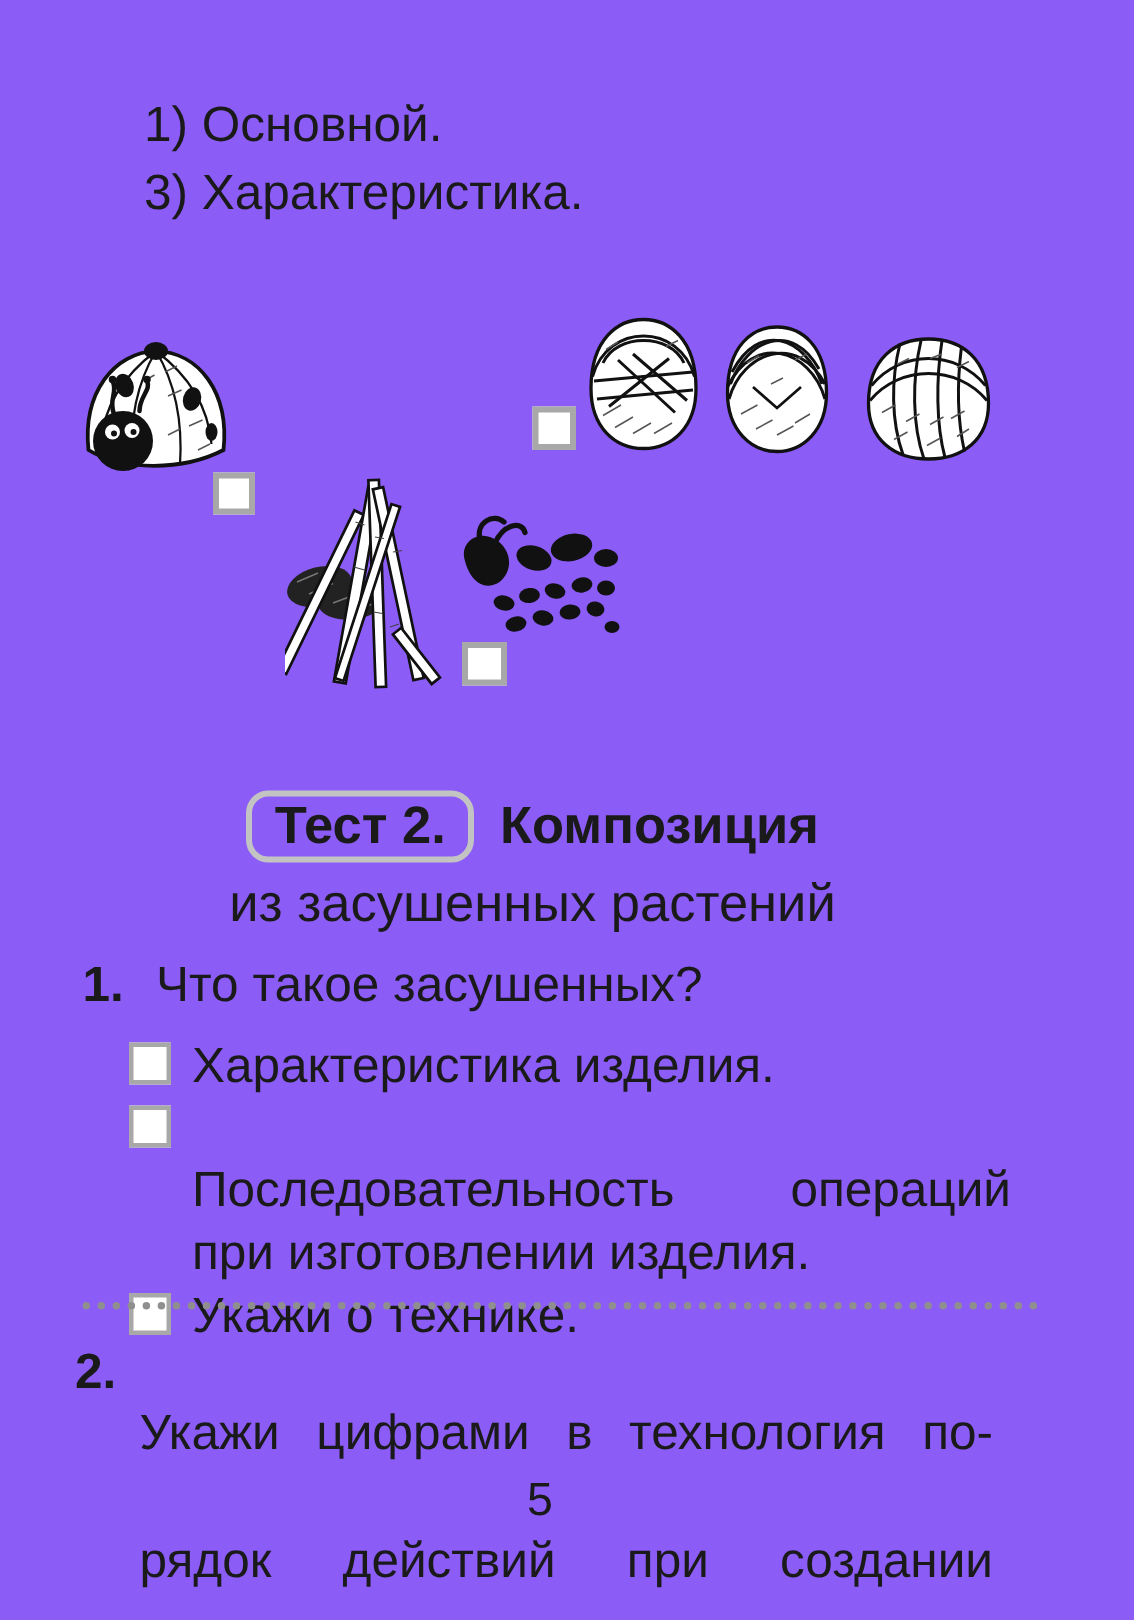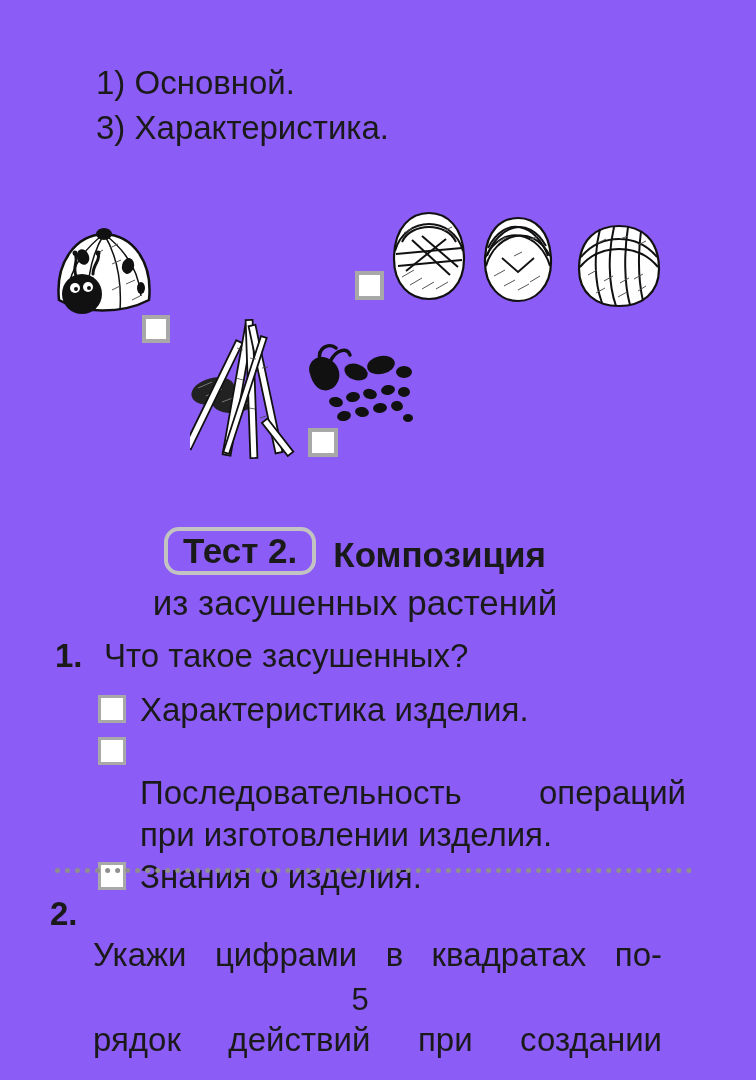--- a/index.html
+++ b/index.html
@@ -13,33 +13,33 @@
     position:relative;width:756px;height:1080px;background:#8b5cf6;
     font-family:"Liberation Sans", sans-serif;color:var(--ink);overflow:hidden;
   }
   
   .intro-list{position:absolute;left:96px;top:60px;font-size:33px;line-height:45px;}
   
   .illus{position:absolute;}
   .answer-box{position:absolute;background:#fff;border:4px solid var(--cb);box-sizing:border-box;}
   
   .test-header{position:absolute;left:25px;top:527px;width:660px;text-align:center;}
-  .th-line1{display:flex;justify-content:center;align-items:flex-end;gap:17px;}
+  .th-line1{display:flex;justify-content:center;align-items:center;gap:17px;}
   .badge{
     display:inline-flex;align-items:center;height:40px;padding:0 15px;
     border:4px solid var(--badge);border-radius:15px;
     font-size:35px;font-weight:700;white-space:nowrap;
   }
   .th-title{font-size:35px;font-weight:700;white-space:nowrap;}
   .th-line2{margin-top:8px;font-size:35px;font-weight:400;}
   
   .q1{position:absolute;left:55px;top:636px;display:flex;font-size:33px;line-height:40px;width:640px;}
   .q-num{font-weight:700;flex:none;}
   .q1 .q-num{width:49px;}
-  .options{position:absolute;left:98px;top:689px;width:588px;font-size:33px;line-height:42px;}
+  .options{position:absolute;left:86px;top:689px;width:588px;font-size:33px;line-height:42px;}
   .option{display:flex;}
   .opt-box{width:28px;height:28px;border:3px solid var(--cb);box-sizing:border-box;flex:none;margin:6px 14px 0 0;background:#fff;}
   .opt-label{flex:1;}
   .jl{text-align:justify;text-align-last:justify;margin-top:41px;}
   
   .divider{position:absolute;left:55px;top:868px;width:637px;height:0;border-top:5px dotted var(--dots);}
   
   .q2{position:absolute;left:50px;top:892px;display:flex;font-size:33px;line-height:44px;width:612px;}
   .q2 .q-num{width:43px;}
   .q2-text{flex:1;}
@@ -232,30 +232,30 @@
     <div class="option">
       <span class="opt-box"></span>
       <div class="opt-label">
         <div class="jl">Последовательность операций</div>
         <div>при изготовлении изделия.</div>
       </div>
     </div>
     <div class="option">
       <span class="opt-box"></span>
       <div class="opt-label">
-        <div>Знания о изделия.</div>
+        <div>Укажи о технике.</div>
       </div>
     </div>
   </div>
 
   <div class="divider"></div>
 
   <div class="q2">
     <span class="q-num">2.</span>
     <div class="q2-text">
-      <div class="jl">Укажи цифрами в квадратах по-</div>
+      <div class="jl">Укажи цифрами в технология по-</div>
       <div class="jl">рядок действий при создании</div>
     </div>
   </div>
 
   <div class="page-number">5</div>
 
 </div>
 
 </body></html>

